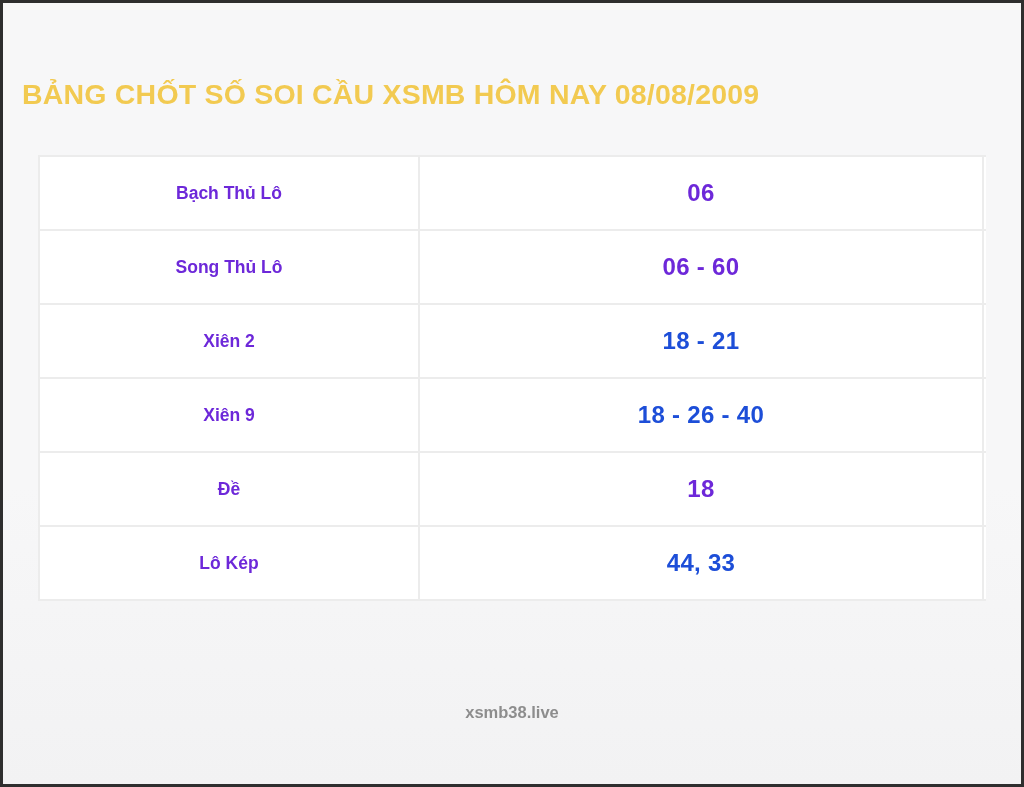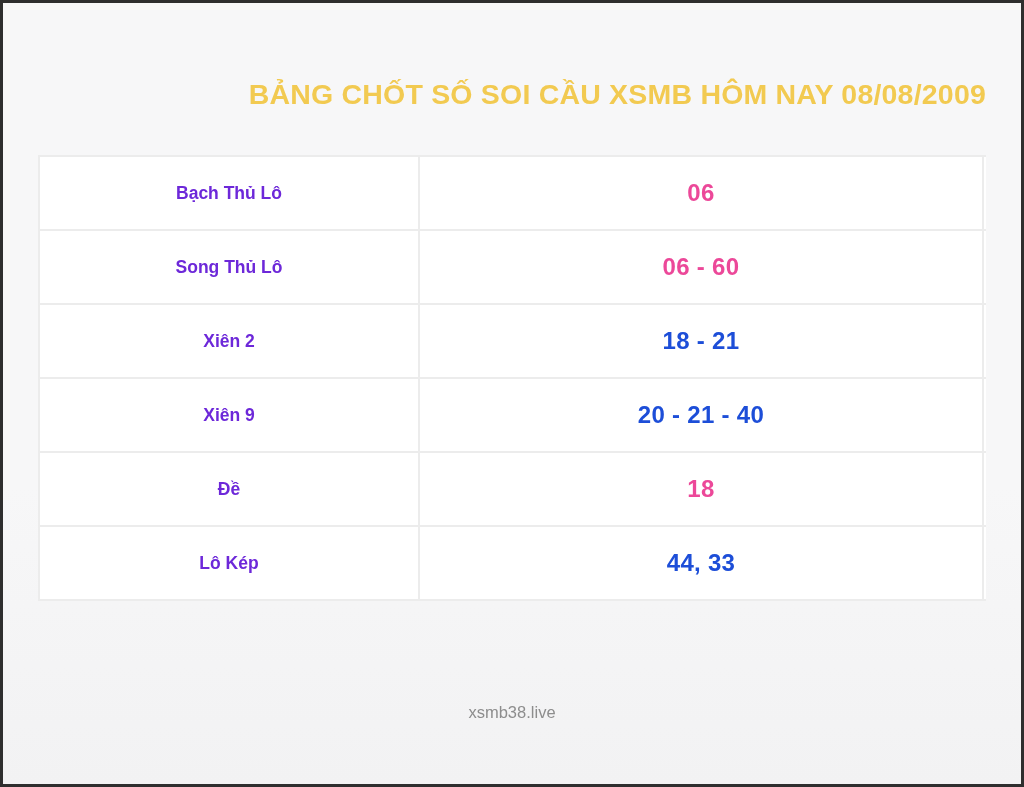--- a/index.html
+++ b/index.html
@@ -27,24 +27,24 @@
     position: absolute;
     left: 0;
     top: 0;
     width: 1018px;
     height: 781px;
   }
 
   
   #title-bar {
     position: absolute;
-    left: 35px;
+    left: 19px;
     top: 76px;
     width: 948px;
-    text-align: right;
+    text-align: left;
   }
   #title {
     font-size: 28.5px;
     font-weight: bold;
     color: #f2ca51;
     letter-spacing: 0.2px;
     white-space: nowrap;
     line-height: 1.1;
   }
 
@@ -83,35 +83,35 @@
   }
   .cell-value {
     width: 564px;
     border-right: 2px solid #ececec;
     font-size: 24px;
     font-weight: bold;
     color: #1d4ed8;
     letter-spacing: 0.3px;
   }
   .cell-value.red {
-    color: #ec4899;
+    color: #6d28d9;
   }
 
   
   #footer {
     position: absolute;
     left: 35px;
     top: 700px;
     width: 948px;
     text-align: center;
   }
   #footer-text {
     font-size: 16.5px;
     color: #8d8d8d;
-    font-weight: normal;
+    font-weight: bold;
   }
 </style>
 </head>
 <body>
 
 <div id="page">
   <div id="inner">
 
     <div id="title-bar">
       <div id="title">BẢNG CHỐT SỐ SOI CẦU XSMB HÔM NAY 08/08/2009</div>
@@ -129,21 +129,21 @@
         <div class="cell-value red">06 - 60</div>
       </div>
 
       <div class="row">
         <div class="cell-label">Xiên 2</div>
         <div class="cell-value">18 - 21</div>
       </div>
 
       <div class="row">
         <div class="cell-label">Xiên 9</div>
-        <div class="cell-value">20 - 21 - 40</div>
+        <div class="cell-value">18 - 26 - 40</div>
       </div>
 
       <div class="row">
         <div class="cell-label">Đề</div>
         <div class="cell-value red">18</div>
       </div>
 
       <div class="row">
         <div class="cell-label">Lô Kép</div>
         <div class="cell-value">44, 33</div>

